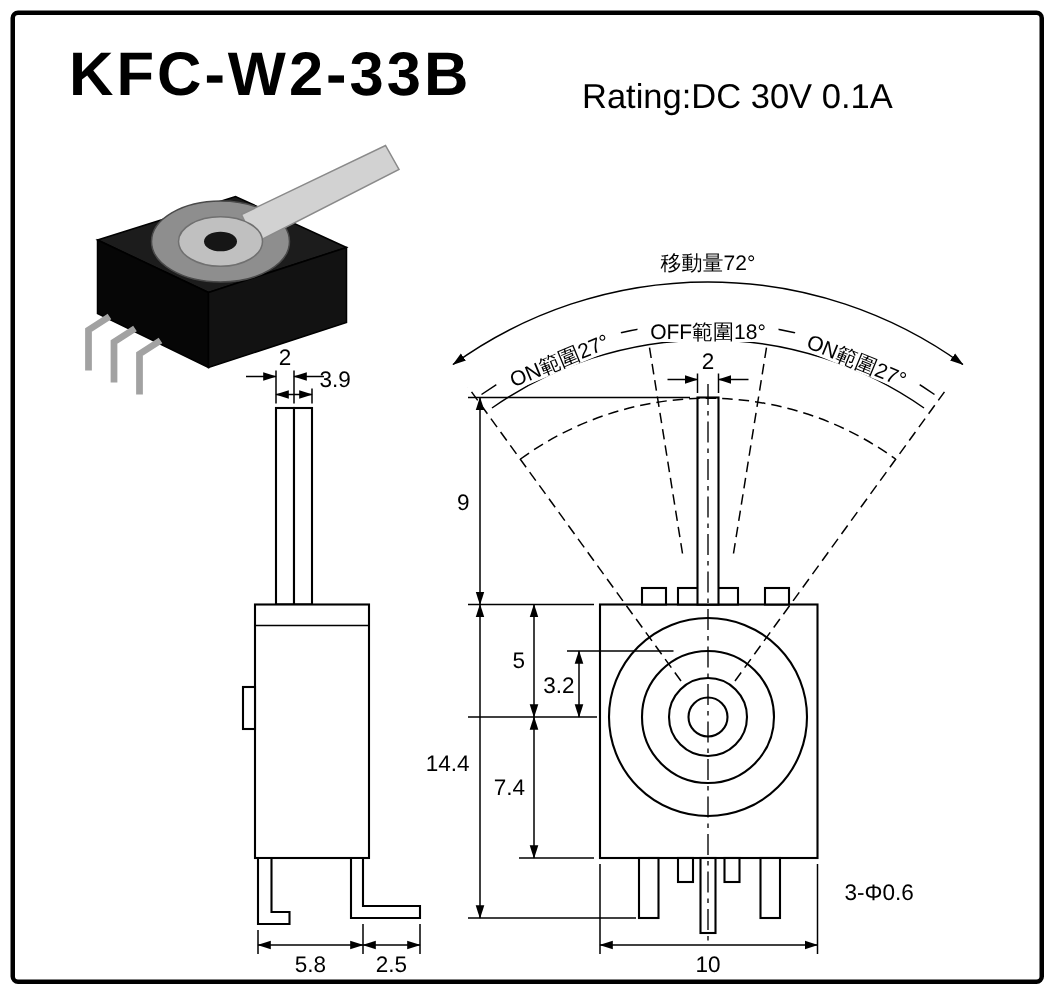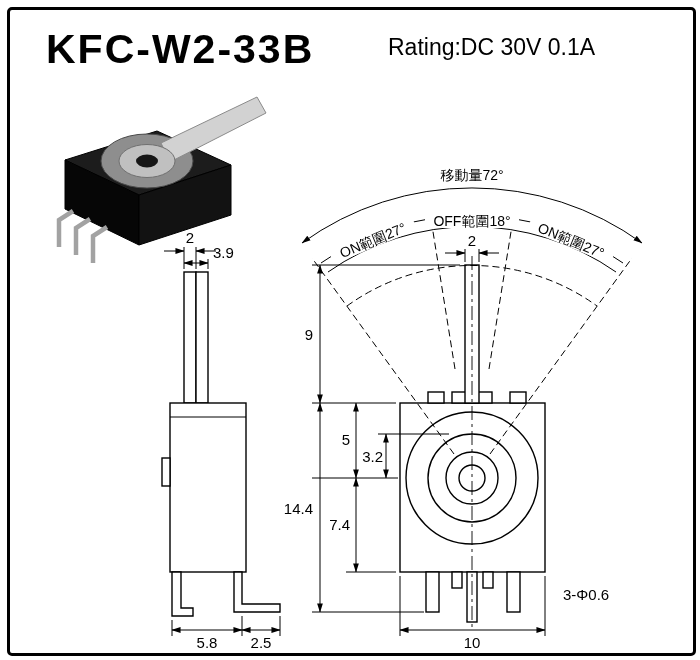--- a/index.html
+++ b/index.html
@@ -15,21 +15,21 @@
     width: 683px; height: 643px;
     border: 3px solid #000;
     border-radius: 5px;
   }
   .title {
     position: absolute; left: 46px; top: 26px;
     font-size: 41px; font-weight: bold; letter-spacing: 2px;
     color: #000; white-space: nowrap; text-align: center;
   }
   .rating {
-    position: absolute; left: 388px; top: 34px;
+    position: absolute; left: 388px; top: 51px;
     font-size: 23px; color: #000; white-space: nowrap;
   }
   svg.drawing { position: absolute; left: 0; top: 0; }
   .obj  { stroke: #000; stroke-width: 1.4; fill: none; }
   .objf { stroke: #000; stroke-width: 1.4; fill: #fff; }
   .thin { stroke: #000; stroke-width: 1; fill: none; }
   .dash { stroke: #000; stroke-width: 1; fill: none; stroke-dasharray: 7 4; }
   .cline{ stroke: #000; stroke-width: 0.9; fill: none; stroke-dasharray: 14 4 3 4; }
   .dim  { stroke: #000; stroke-width: 1; fill: none; }
   text.lbl { font-size: 15px; fill: #000; font-family: "Liberation Sans", sans-serif; }

